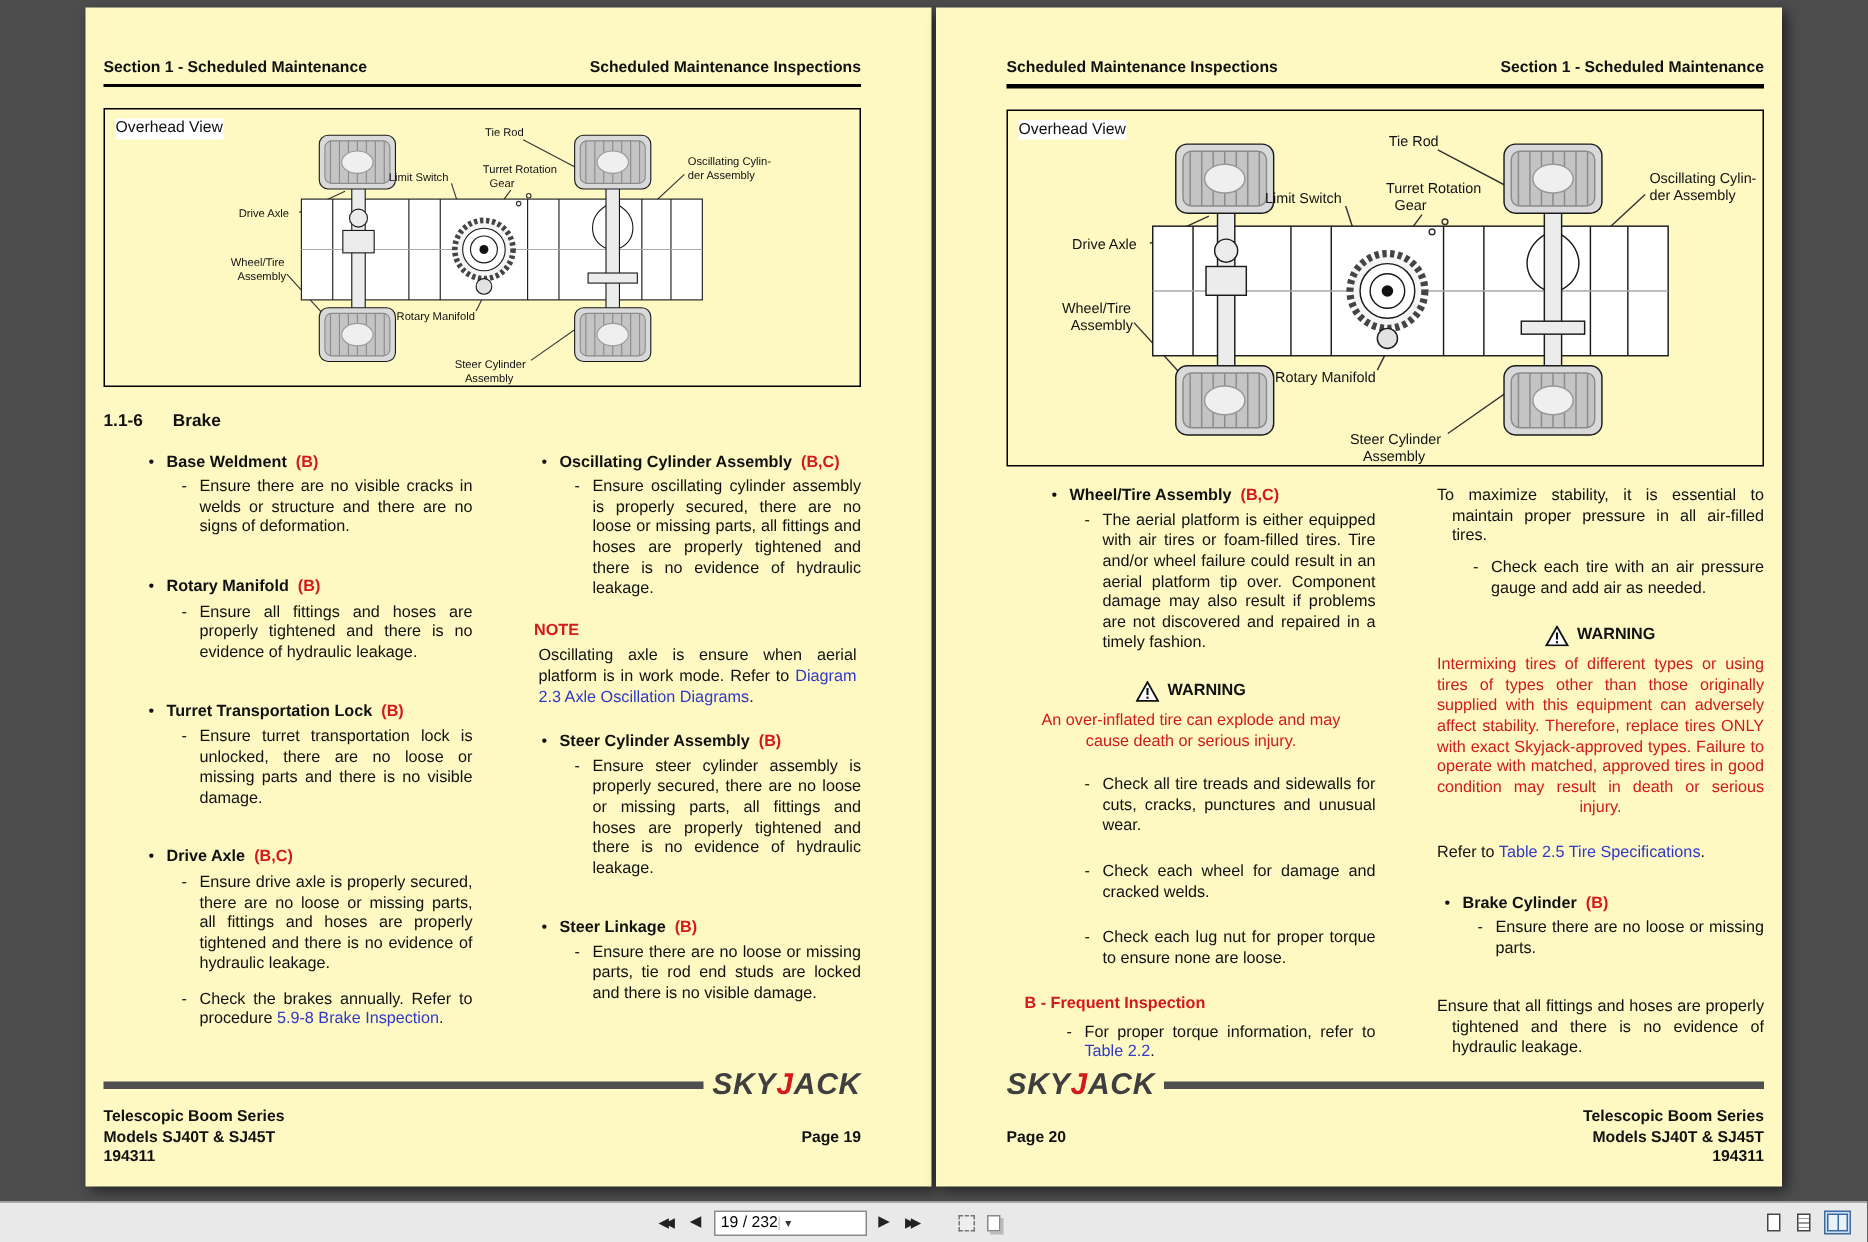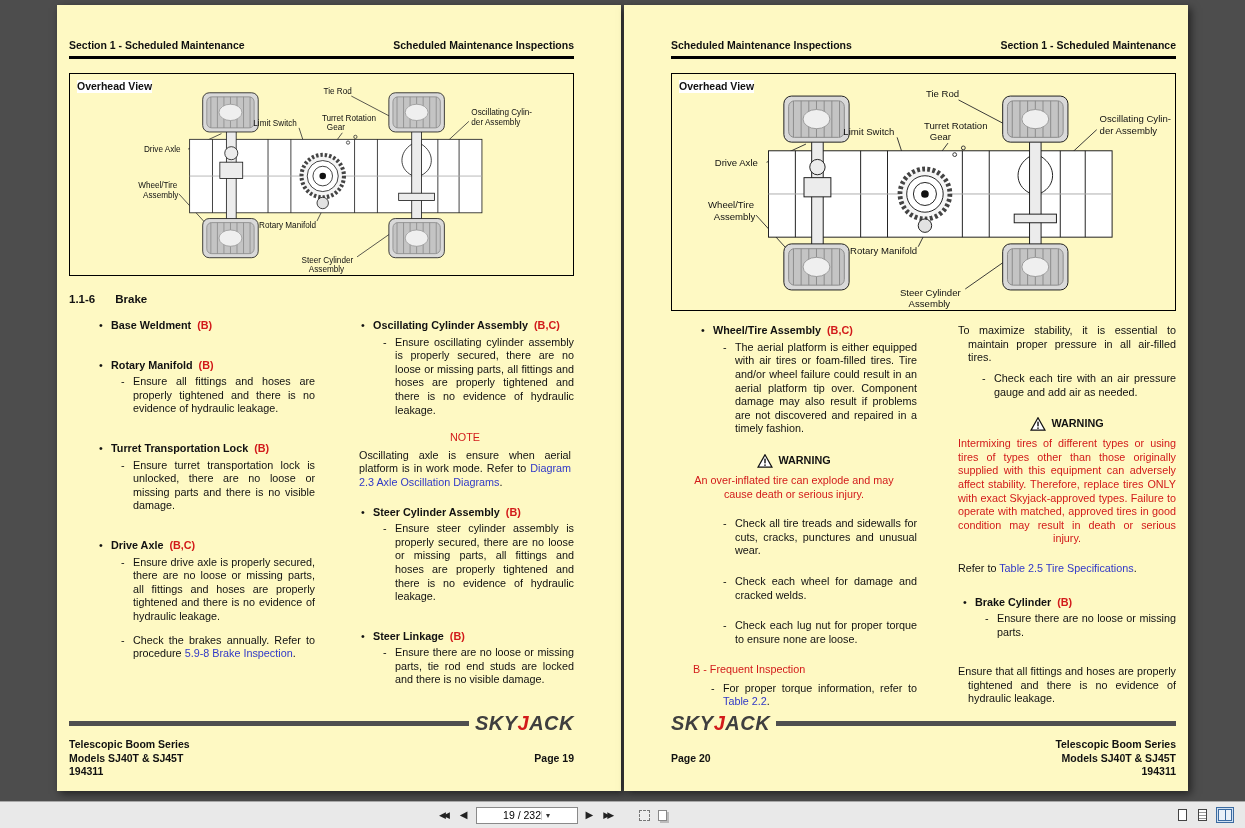--- a/index.html
+++ b/index.html
@@ -9,21 +9,21 @@
   body{margin:0;background:var(--viewer_bg,#4d4d4d);font-family:"Liberation Sans",sans-serif}
   .viewer{position:relative;width:1245px;height:828px;background:var(--viewer_bg,#4d4d4d);overflow:hidden}
   .pages{position:absolute;left:57px;top:5px;display:flex;gap:3px}
   .page{width:564px;height:786px;background:#fef9c3;color:#111;font-size:10.8px;line-height:1.26;
         box-shadow:3px 3px 8px rgba(0,0,0,.55);display:flex;flex-direction:column}
   .p19{padding:34px 47px 12px 12px}
   .p20{padding:34px 12px 12px 47px}
   .hdr{display:flex;justify-content:space-between;font-weight:bold;font-size:10.5px}
   .hdr-rule{height:3px;background:#000;margin-top:4px}
   .dbox{position:relative;border:1px solid #000;height:248px;margin-top:14px}
-  .dtitle{position:absolute;left:7px;top:6px;font-weight:bold;font-size:10.5px;z-index:2;background:#fff}
+  .dtitle{position:absolute;left:7px;top:6px;font-weight:normal;font-size:10.5px;z-index:2;background:#fff}
   .dbox svg{position:absolute;left:0;top:0;width:100%;height:100%}
   .dbox text{font-size:10px;fill:#111;font-family:"Liberation Sans",sans-serif}
   .sec-head{font-weight:bold;font-size:11.5px;margin-top:16px}
   .sec-title{margin-left:20px}
   .cols{display:flex;justify-content:space-between;margin-top:13px}
   .col-l{width:246px}
   .col-r{width:218px}
   .item{margin-bottom:26px}
   .item.mb14{margin-bottom:14px}
   .col-l .item{margin-left:28px}
@@ -31,47 +31,47 @@
   .ihead{position:relative;padding-left:14px;font-weight:bold}
   .ihead::before{content:"\2022";position:absolute;left:2px;font-weight:normal}
   .code{color:var(--red,#d21a1a);margin-left:3px}
   .sub{display:flex;margin-left:24px;margin-top:3px}
   .sub::before{content:"-";width:12px;flex:none}
   .sub + .sub{margin-top:10px}
   .stxt{flex:1;text-align:justify}
   .chk{margin-left:52px;margin-bottom:17px}
   .deep2{margin-left:40px}
   .note{margin:14px 0 16px}
-  .note-h{color:var(--red,#d21a1a);font-weight:normal;text-align:center;margin-bottom:4px}
+  .note-h{color:var(--red,#d21a1a);font-weight:bold;margin-bottom:4px}
   .note-b{text-align:justify;padding:0 3px}
   .warn{margin:18px 0 16px}
   .warn-h{display:flex;justify-content:center;align-items:flex-start;gap:5px;font-weight:bold;margin-bottom:6px}
   .wicon{width:16px;height:14px}
   .warn-b{color:var(--red,#d21a1a);font-weight:normal}
   .warn-b.center{text-align:center;padding:0 8px}
   .warn-b.just{text-align:justify;text-align-last:center}
-  .redhead{color:var(--red,#d21a1a);font-weight:normal;margin:16px 0 5px 22px}
+  .redhead{color:var(--red,#d21a1a);font-weight:bold;margin:16px 0 5px 12px}
   .lnk{color:var(--link,#3038c8);text-decoration:none;cursor:pointer}
   .hang{padding-left:10px;text-indent:-10px;margin-bottom:7px;text-align:justify}
   .refer{margin:16px 0 20px}
   .footer{margin-top:auto}
   .frow1{display:flex;align-items:center;gap:6px}
   .frule{flex:1;height:5px;background:#4f4f4f}
   .logo{font-size:20px;font-weight:bold;font-style:italic;letter-spacing:.5px;color:#3f3f3f;line-height:1;white-space:nowrap}
   .logo .lred{color:var(--red,#d21a1a)}
   .frow2{display:flex;justify-content:space-between;margin-top:5px;font-weight:bold;font-size:10.5px;line-height:1.3}
   .fpage{align-self:center}
   .fright{text-align:right}
   
   .toolbar{position:absolute;left:0;right:0;bottom:0;height:27px;background:#e9e9e9;border-top:1px solid #a8a8a8}
   .tb-center{position:absolute;left:437px;top:0;height:26px;display:flex;align-items:center;gap:6px}
   .tb-right{position:absolute;right:12px;top:0;height:26px;display:flex;align-items:center;gap:9px}
   .tbtn{background:none;border:none;padding:0 2px;font-size:10px;color:#222;font-family:inherit;line-height:1;cursor:default}
   .tbtn.dbl{letter-spacing:-3px;font-size:9px;padding-right:5px}
-  .pagebox{width:102px;height:17px;background:#fff;border:1px solid #8a8a8a;display:flex;align-items:center;justify-content:center;padding:0 4px;font-size:10.5px}
+  .pagebox{width:102px;height:17px;background:#fff;border:1px solid #8a8a8a;display:flex;align-items:center;justify-content:flex-start;padding:0 4px;font-size:10.5px}
   .pcaret{font-size:8px;color:#333;border-left:1px solid #ccc;padding-left:4px}
   .tico{background:none;border:none;padding:1px;display:flex;align-items:center;cursor:default}
   .tico.active{background:#cfe0f2;outline:1px solid #3a6aa0}
   .ico-snap{display:block;width:11px;height:11px;border:1px dashed #777;background:#eee}
   .ico-copy{display:block;width:9px;height:11px;border:1px solid #888;background:#fff;box-shadow:2px 2px 0 #bbb;margin-right:2px}
   .ico-page{display:block;width:9px;height:12px;border:1px solid #444;background:#fff}
   .ico-page.lines{background:repeating-linear-gradient(#fff,#fff 2px,#999 2px,#999 3px)}
   .ico-facing{display:block;position:relative;width:14px;height:12px;border:1px solid #3a6aa0;background:#eaf1f9}
   .ico-facing::after{content:"";position:absolute;left:50%;top:0;bottom:0;width:1px;background:#3a6aa0}
 </style>
@@ -185,20 +185,23 @@
       </div>
 
       <div class="sec-head">
         <span>1.1-6</span><span class="sec-title">Brake</span>
       </div>
 
       <div class="cols">
         <div class="col col-l">
           <div class="item">
             <div class="ihead"><span>Base Weldment</span> <span class="code">(B)</span></div>
+            <div class="sub">
+                <div class="stxt">Ensure there are no visible cracks in welds or structure and there are no signs of deformation.</div>
+              </div>
           </div>
           <div class="item">
             <div class="ihead"><span>Rotary Manifold</span> <span class="code">(B)</span></div>
             <div class="sub">
                 <div class="stxt">Ensure all fittings and hoses are properly tightened and there is no evidence of hydraulic leakage.</div>
               </div>
           </div>
           <div class="item">
             <div class="ihead"><span>Turret Transportation Lock</span> <span class="code">(B)</span></div>
             <div class="sub">

